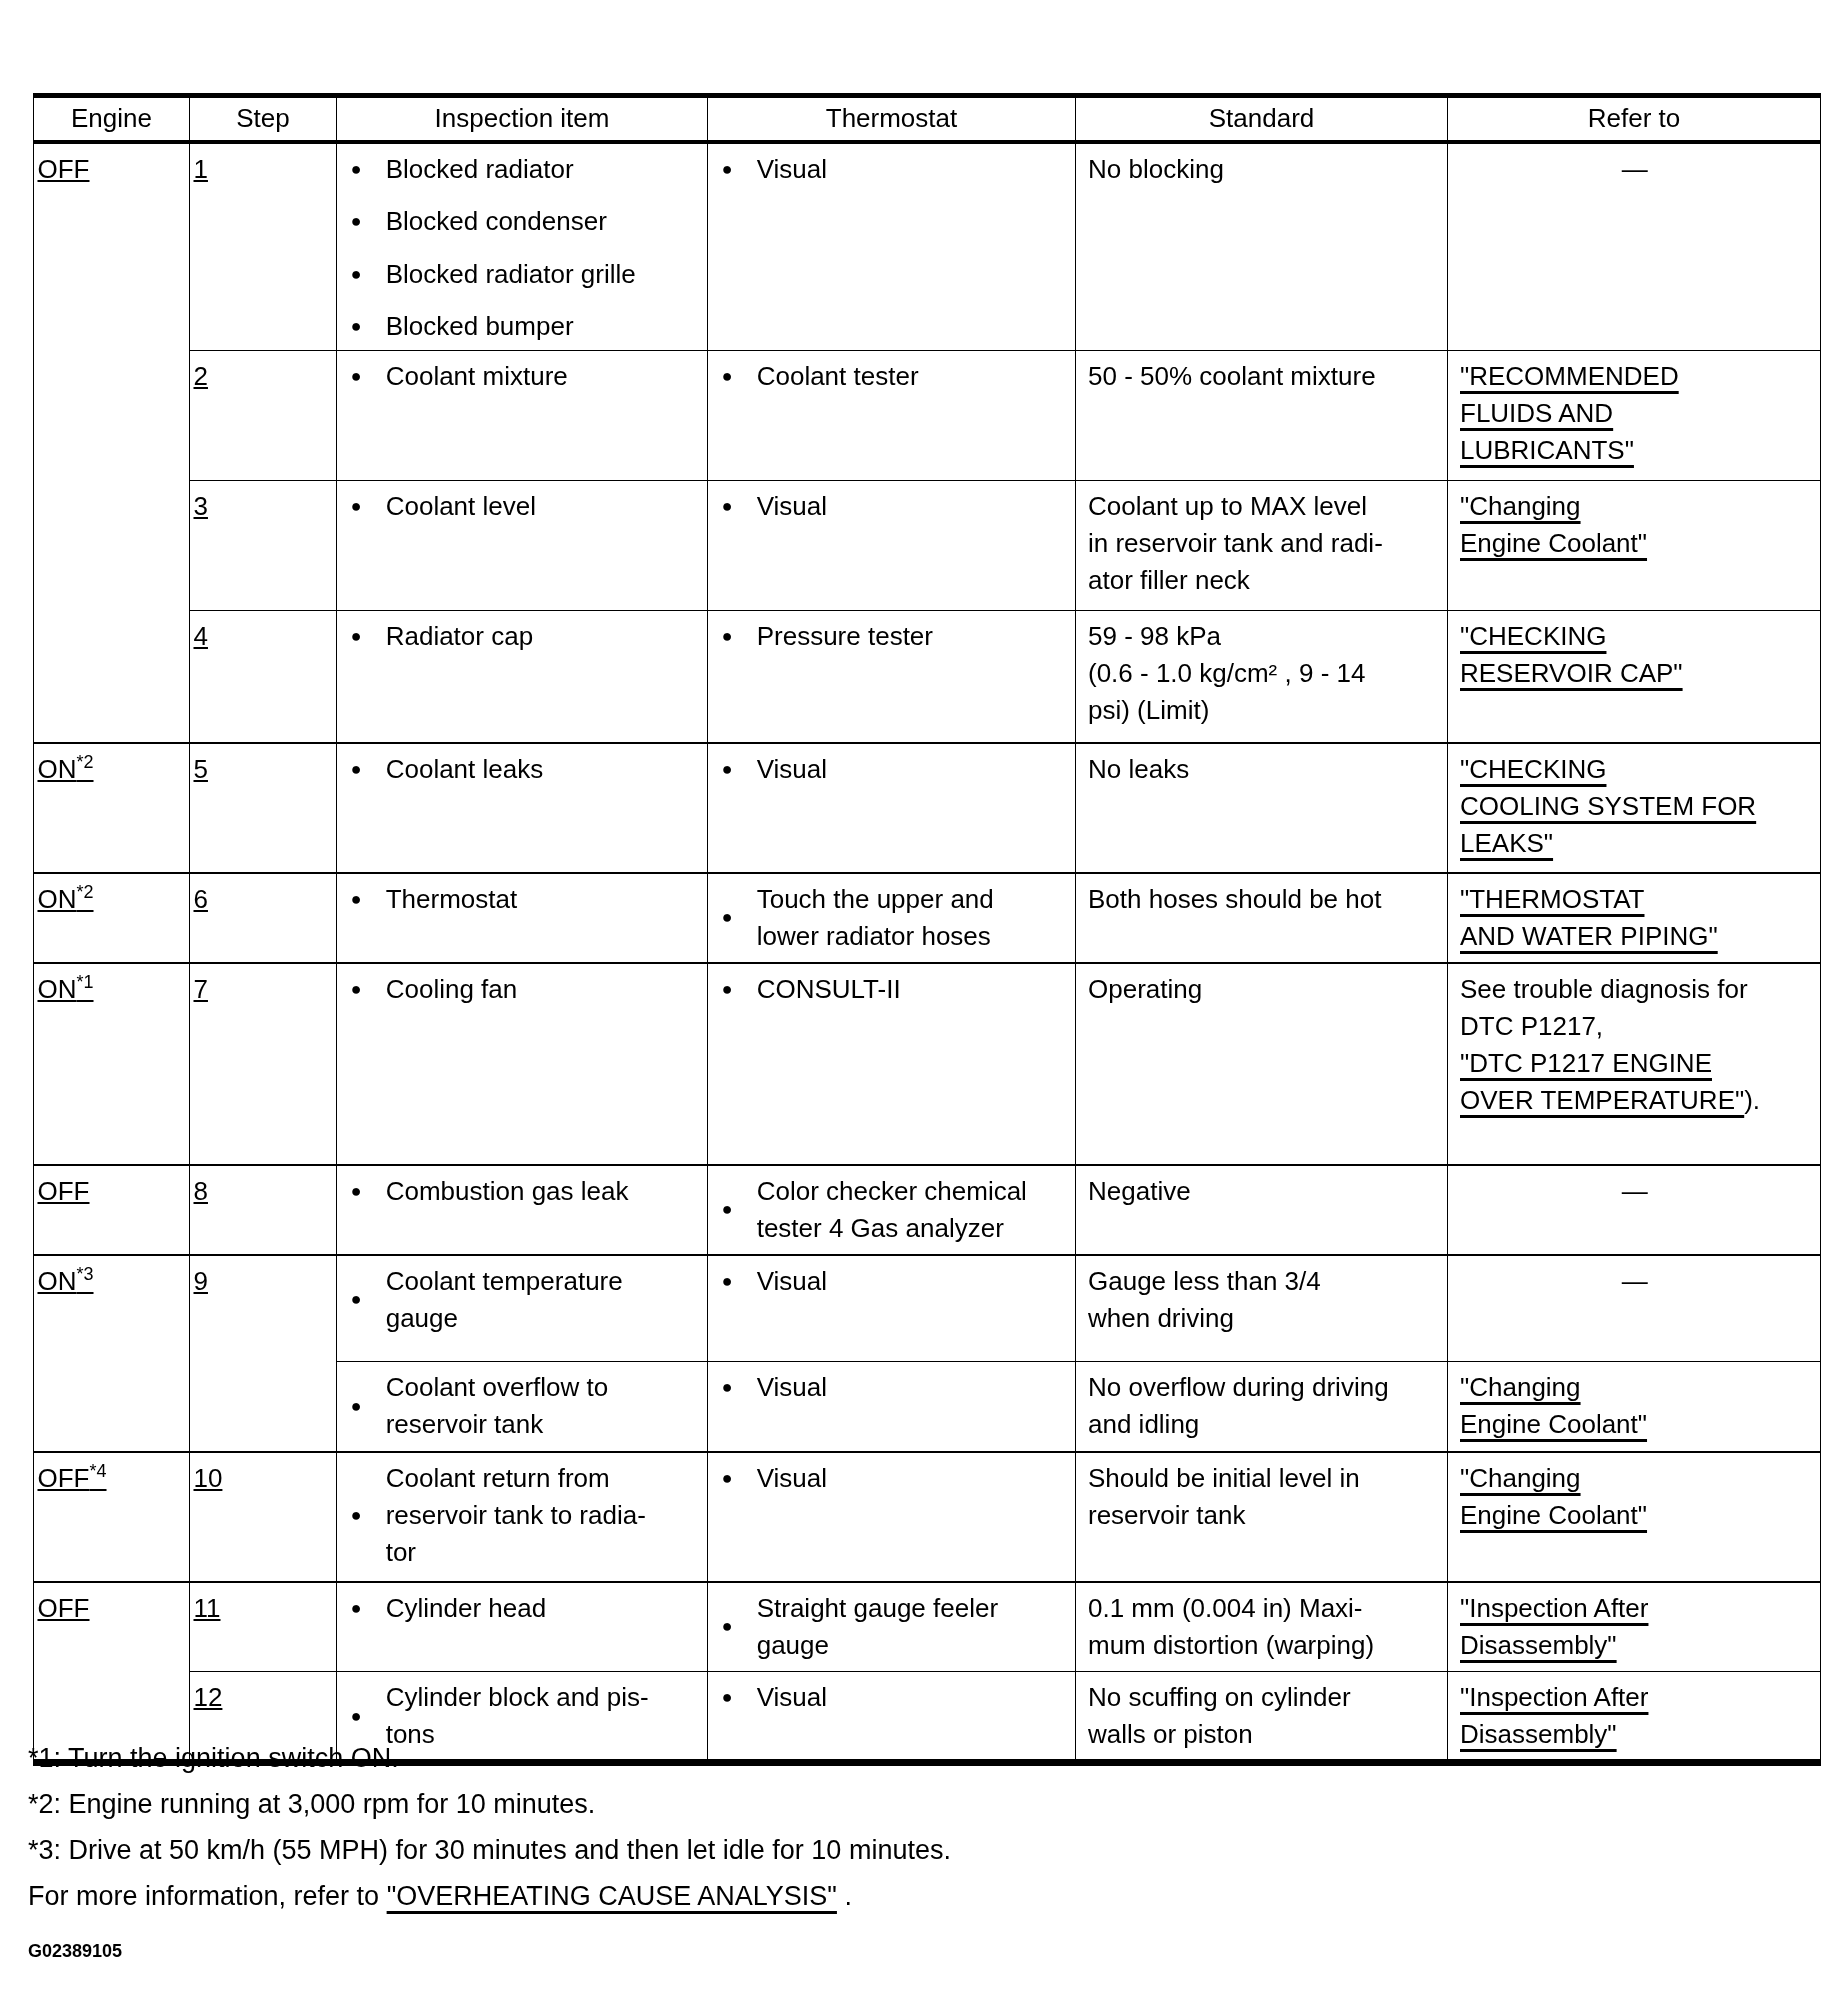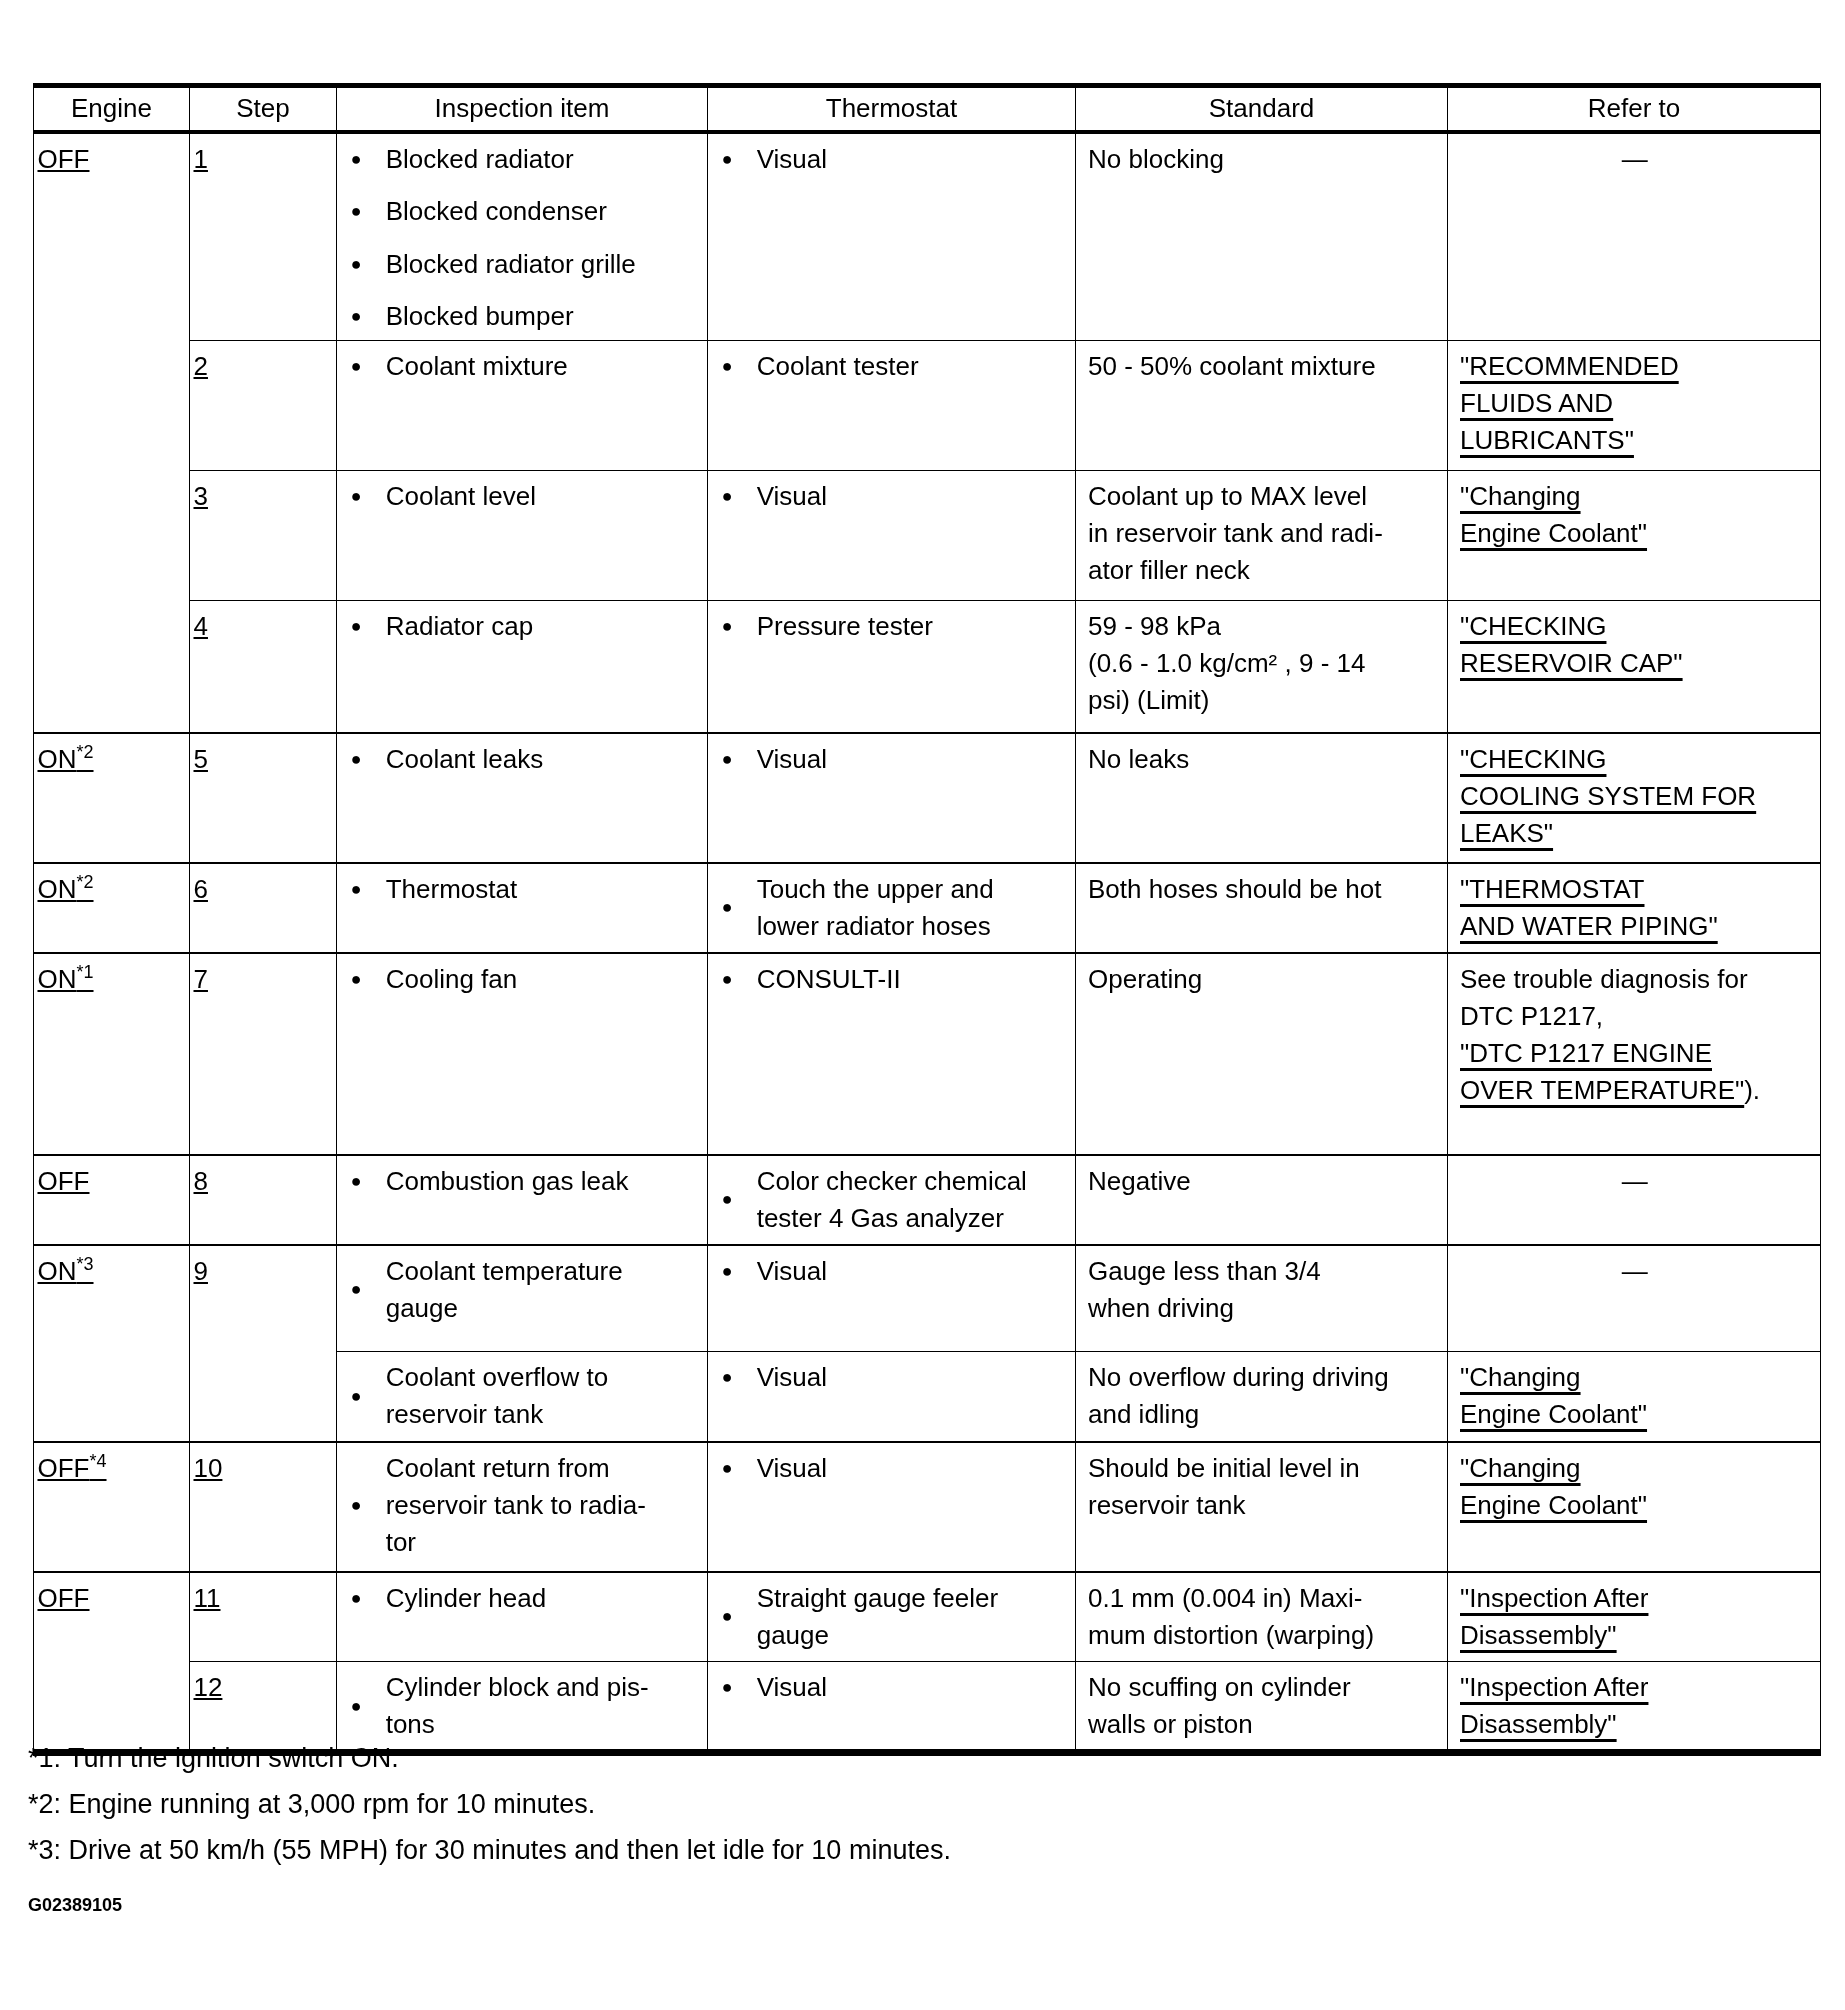--- a/index.html
+++ b/index.html
@@ -2,21 +2,21 @@
 <html style="font-size:14px"><head>
 <meta charset="utf-8">
 <style>
   html, body { margin: 0; padding: 0; }
   body {
     width: 1846px; height: 2011px;
     background: #ffffff; color: #000000;
     font-family: "Liberation Sans", "DejaVu Sans", sans-serif;
     position: relative; overflow: hidden;
   }
-  .table-wrap { position: absolute; left: 33px; top: 83px; }
+  .table-wrap { position: absolute; left: 33px; top: 93px; }
   table.spec {
     border-collapse: collapse; table-layout: fixed; width: 1786px;
     border-top: 5.2px solid #000; border-bottom: 7px solid #000;
     border-left: 1.7px solid #000; border-right: 1.7px solid #000;
     font-size: 26px; line-height: 37px;
   }
   th {
     border-left: 1.7px solid #000; border-right: 1.7px solid #000;
     border-bottom: 4.3px solid #000;
     font-weight: normal; text-align: center; vertical-align: middle;
@@ -330,15 +330,16 @@
     </tr>
 
   </tbody>
 </table>
 </div>
 
 <div class="footnotes">
   <div class="fn">*1: Turn the ignition switch ON.</div>
   <div class="fn">*2: Engine running at 3,000 rpm for 10 minutes.</div>
   <div class="fn">*3: Drive at 50 km/h (55 MPH) for 30 minutes and then let idle for 10 minutes.</div>
+  <div class="fn"><span>For more information, refer to </span><span class="link">"OVERHEATING CAUSE ANALYSIS"</span><span> .</span></div>
   <div class="fig-id">G02389105</div>
 </div>
 
 
 </body></html>

